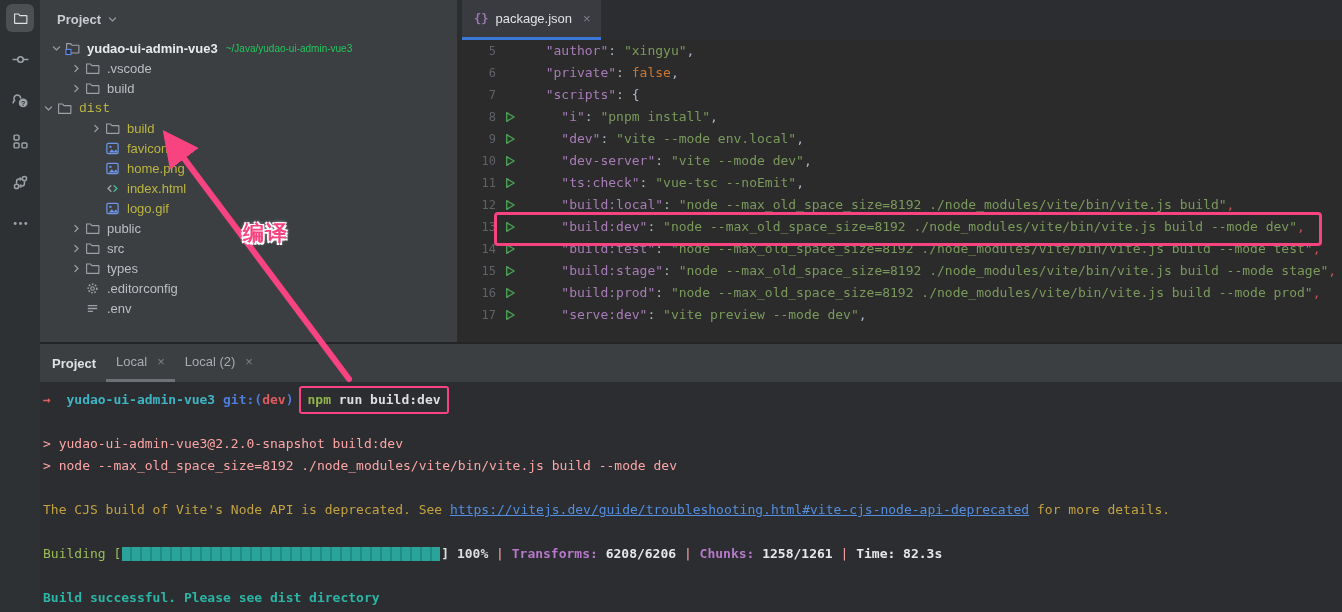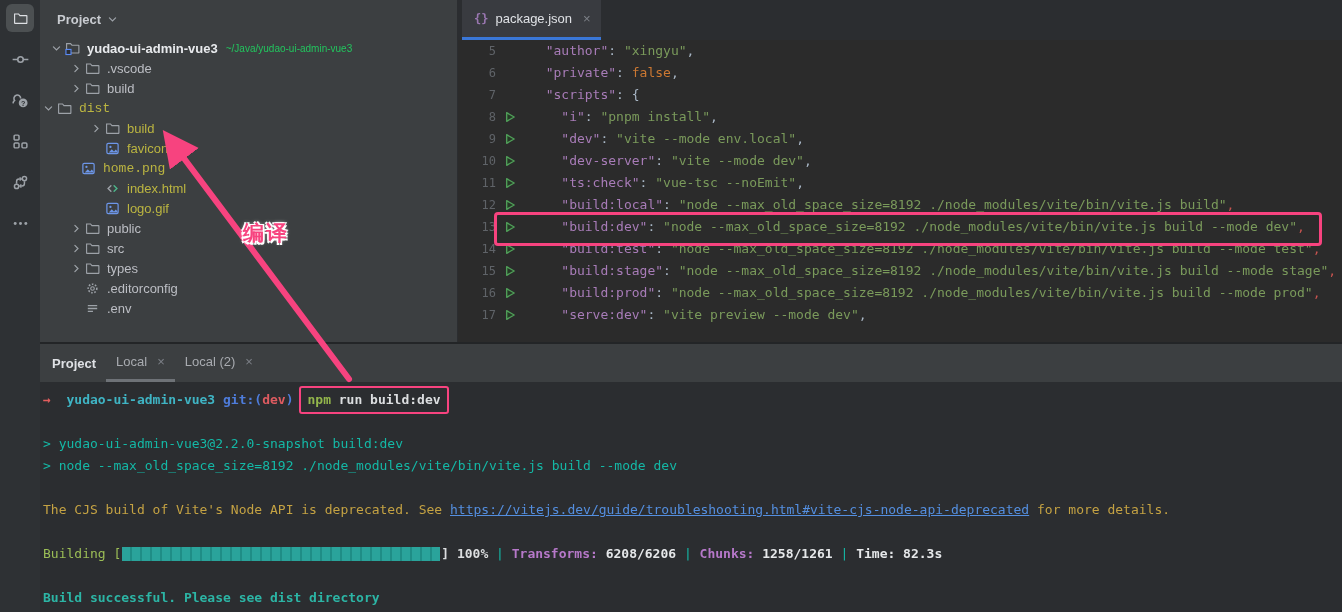--- a/index.html
+++ b/index.html
@@ -53,21 +53,21 @@
   .term-close{color:#7d8188;font-size:13px;}
   .term-body{padding:7px 0 0 3px;font-family:"DejaVu Sans Mono","Liberation Mono",monospace;font-size:13px;line-height:22px;}
   .term-line{height:22px;white-space:pre;display:flex;align-items:center;}
   .t-red{color:#e25d5d;font-weight:bold;}
   .t-red2{color:#df5b60;font-weight:bold;}
   .t-cyan{color:#3fb4c4;font-weight:bold;}
   .t-blue{color:#4e7cdb;font-weight:bold;}
   .t-green{color:#93b64c;font-weight:bold;}
   .t-white{color:#dcdee0;font-weight:bold;}
   .t-whiteb{color:#e6e8ea;font-weight:bold;}
-  .t-out{color:#14b8a6;}
+  .t-out{color:#fca5a5;}
   .t-yellow{color:#c4a243;}
   .t-link{color:#548fe0;text-decoration:underline;cursor:pointer;}
   .t-green2{color:#9bbd56;}
   .t-purple{color:#b678c9;font-weight:bold;}
   .t-teal{color:#2cb5a5;font-weight:bold;}
   .cmdbox{display:inline-flex;border:2px solid #f7437f;border-radius:3px;padding:1px 6px;margin-left:6px;}
   .pbar{display:inline-block;width:318px;height:14px;margin:0 1px;vertical-align:middle;background:repeating-linear-gradient(90deg,#2aa39b 0px,#2aa39b 8px,#1f8d86 8px,#1f8d86 10px);}
 
   
   .overlay{position:absolute;left:0;top:0;width:1342px;height:612px;pointer-events:none;z-index:60;}
@@ -240,21 +240,21 @@
               <span class="ic">
                 <svg width="15" height="15" viewBox="0 0 16 16">
                   <rect x="2" y="2.5" width="12" height="11" rx="1.5" fill="none" stroke="#6d96e8" stroke-width="1.3"></rect>
                   <circle cx="5.8" cy="6.3" r="1.2" fill="#6d96e8"></circle>
                   <path d="M4 12.3l3.2-3.6 2.4 2.4 2-2 2.4 3.2z" fill="#6d96e8"></path>
                 </svg>
               </span>
             </span>
             <span class="t-label">favicon.ico</span>
           </div>
-          <div class="tree-row excluded" style="padding-left: 24px; font-family: Liberation Mono, monospace;">
+          <div class="tree-row excluded" style="padding-left: 48px;">
             <span class="chev"></span>
             <span class="ticon">
               <span class="ic">
                 <svg width="15" height="15" viewBox="0 0 16 16">
                   <rect x="2" y="2.5" width="12" height="11" rx="1.5" fill="none" stroke="#6d96e8" stroke-width="1.3"></rect>
                   <circle cx="5.8" cy="6.3" r="1.2" fill="#6d96e8"></circle>
                   <path d="M4 12.3l3.2-3.6 2.4 2.4 2-2 2.4 3.2z" fill="#6d96e8"></path>
                 </svg>
               </span>
             </span>

